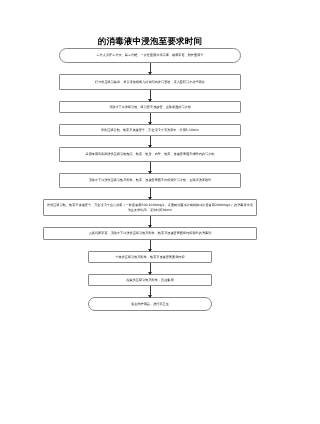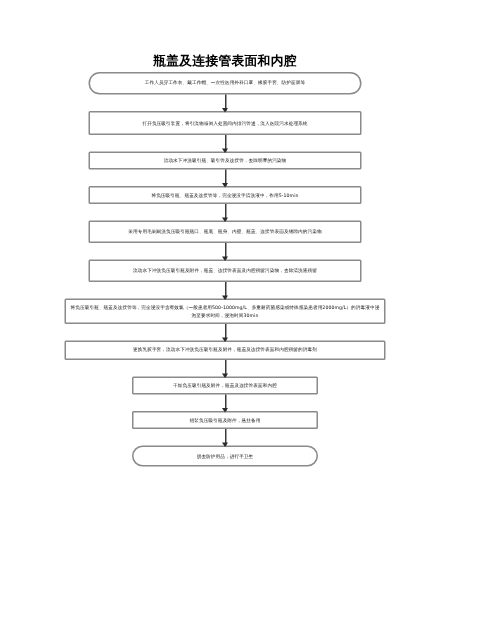--- a/index.html
+++ b/index.html
@@ -81,21 +81,21 @@
     border-left: 2.2px solid transparent;
     border-right: 2.2px solid transparent;
     border-top: 3.2px solid #2b2b2b;
   }
 </style>
 </head>
 <body>
 
 <div id="flow-page">
 
-  <div id="chart-title">瓶盖及连接管表面和内腔</div>
+  <div id="chart-title">的消毒液中浸泡至要求时间</div>
 
   <div id="flow-stack">
 
     <div class="node-wrap">
       <div class="node terminator" style="width:182px;height:15px;">工作人员穿工作衣、戴工作帽、一次性医用外科口罩、橡胶手套、防护面屏等</div>
     </div>
     <div class="connector" style="height:11px;"></div>
 
     <div class="node-wrap">
       <div class="node process" style="width:182px;height:16px;">打开负压吸引装置，将引流物倾倒入处置间内排污管道，流入医院污水处理系统</div>

